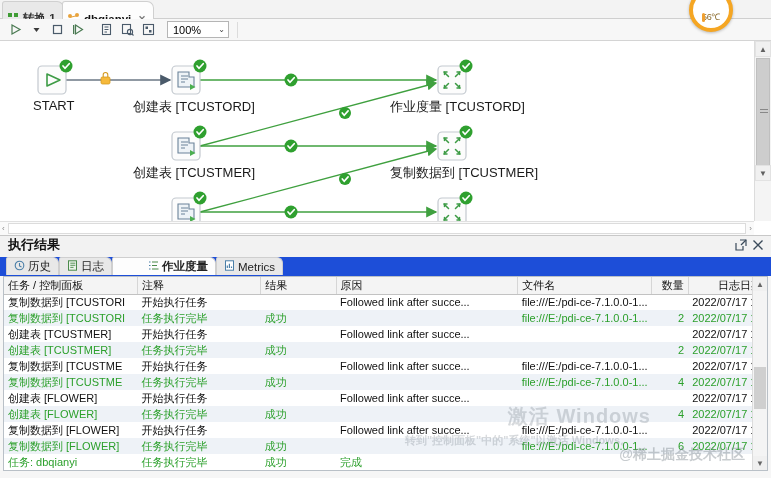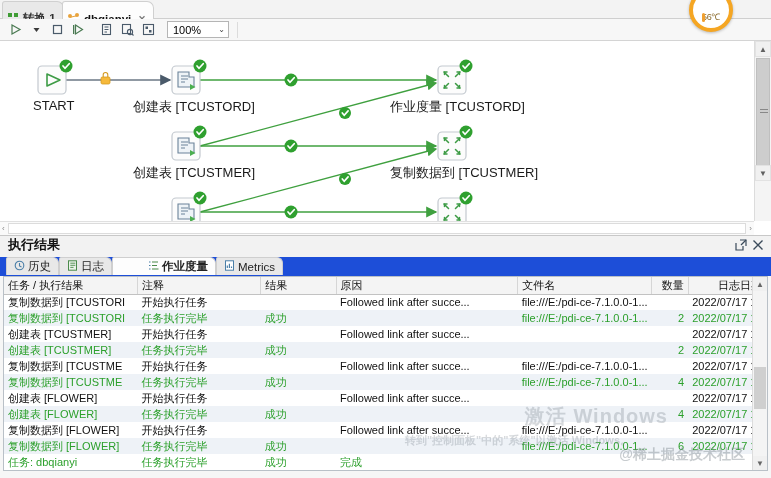--- a/index.html
+++ b/index.html
@@ -179,21 +179,21 @@
   .gauge .thermo {
     position:absolute; left: 9px; bottom: 6px; width: 3px; height: 9px;
     background: #f0a030; border-radius: 2px;
   }
 
   
   .wm {
     position: absolute; color: rgba(120,130,140,.30); pointer-events: none;
     font-weight: bold; white-space: nowrap; z-index: 30;
   }
-  .wm-act1 { right: 103px; bottom: 48px; font-size: 20px; letter-spacing: 1px; }
+  .wm-act1 { right: 120px; bottom: 48px; font-size: 20px; letter-spacing: 1px; }
   .wm-act2 { right: 140px; bottom: 30px; font-size: 11px; }
   .wm-csdn1 { right: 26px; bottom: 14px; font-size: 14px; color: rgba(110,120,130,.38); margin-left: 16px; }
   .wm-csdn2 { right: 18px; bottom: 1px; font-size: 13px; color: rgba(130,140,150,.33); }
 </style>
 </head>
 <body>
 
 <div id="app">
 
   <div class="tabbar">
@@ -456,21 +456,21 @@
           <col style="width:133px">
             <col style="width:123px">
             <col style="width:75px">
           <col style="width:181px">
             <col style="width:133px">
             <col style="width:37px">
             <col style="width:78px">
         </colgroup>
         <thead>
           <tr>
-            <th>任务 / 执行结果</th>
+            <th>任务 / 控制面板</th>
             <th>注释</th>
             <th>结果</th>
             <th>原因</th>
             <th>文件名</th>
             <th class="num">数量</th>
             <th class="num">日志日期</th>
           </tr>
         </thead>
         <tbody>
             <tr>

